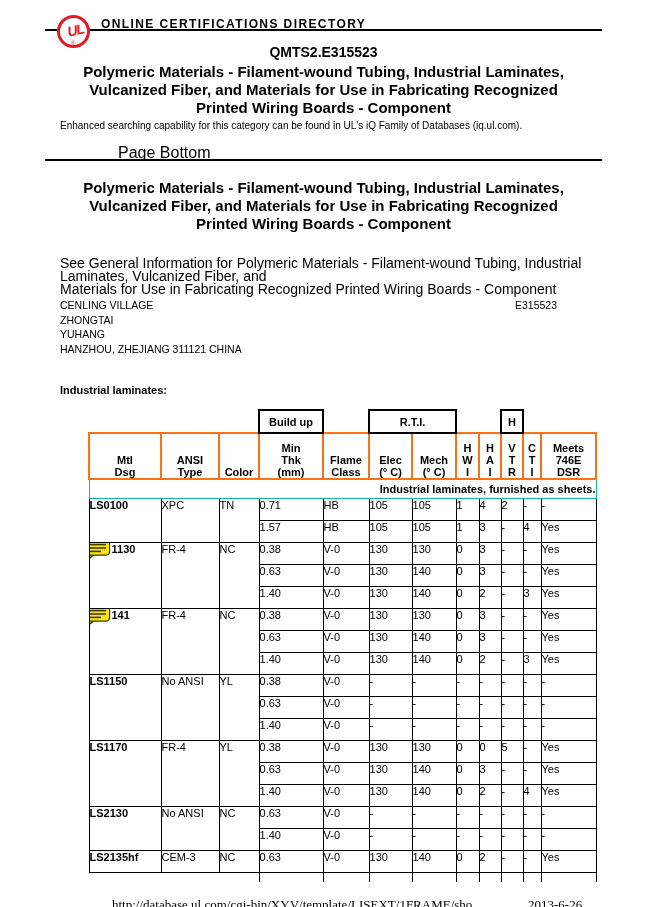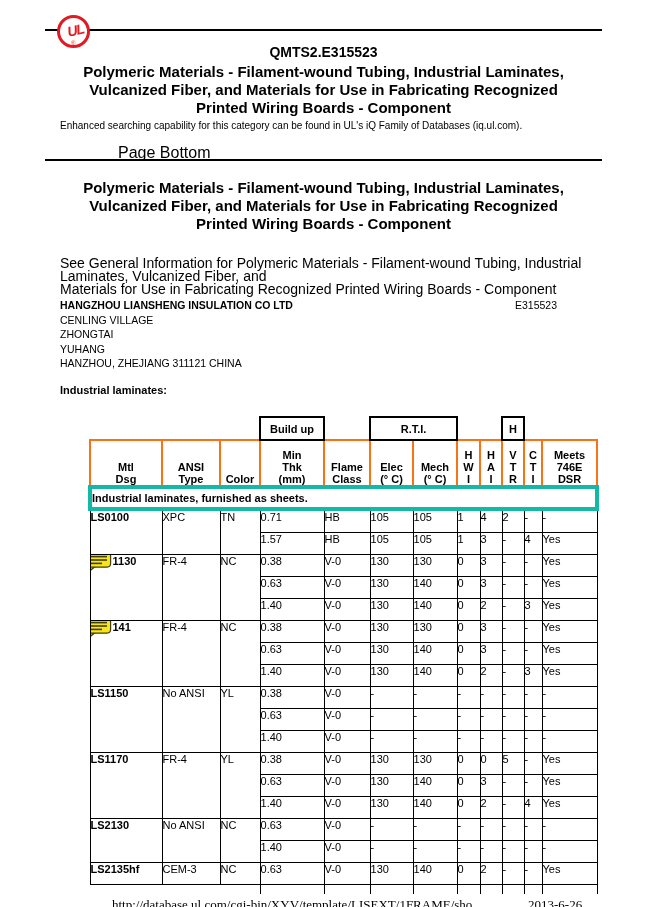--- a/index.html
+++ b/index.html
@@ -29,28 +29,28 @@
 
   .geninfo{position:absolute;left:60px;top:257px;font-size:14px;line-height:13px;display:block;}
   .giline{display:block;}
 
   .company{position:absolute;left:60px;top:298px;font-size:10.5px;line-height:14.5px;}
   .cname{font-weight:bold;}
   .file-right{position:absolute;left:515px;top:299px;font-size:10.5px;}
   .lam-label{position:absolute;left:60px;top:384px;font-size:11px;font-weight:bold;}
 
   
-  .tablewrap{position:absolute;left:88px;top:409px;margin-top:7px;}
+  .tablewrap{position:absolute;left:88px;top:409px;}
   #lam-table{border-collapse:collapse;table-layout:fixed;width:507px;font-size:11px;color:#000;}
   #lam-table td{overflow:hidden;padding:0;}
   .gap{border:none;height:21px;}
   .gbox{border:2px solid #000;font-weight:bold;text-align:center;height:21px;padding:1px 0;}
   .hcell{border:2px solid #f97316;font-weight:bold;text-align:center;vertical-align:bottom;
          white-space:pre-line;line-height:12px;height:44px;padding:2px 0 3px 0;}
-  .section-cell{border:4px solid #14b8a6;font-weight:bold;height:18px;padding:1px 4px;vertical-align:middle;}
+  .section-cell{border:1px solid #14b8a6;font-weight:bold;height:18px;padding:1px 4px;vertical-align:middle;text-align:right;}
   .drow td{border:1px solid #000;height:21px;padding:3px 4px 0 4px;vertical-align:top;line-height:12px;}
   .c-mtl{font-weight:bold;}
   .has-icon{position:relative;padding-left:22px !important;}
   .comment-icon{position:absolute;left:-6px;top:-3px;width:27px;height:23px;z-index:3;}
   .comment-icon svg{display:block;}
   .partial-row td{height:9px;border:none;}
   .pr-stub{border-left:1px solid #000 !important;}
   .pr-last{border-right:1px solid #000 !important;}
 
   
@@ -60,20 +60,21 @@
 </head>
 <body>
 
 <div id="page">
 
   <div class="header-line"></div>
   <div class="logo">
     <span class="logo-ul">UL</span>
     <span class="logo-reg">®</span>
   </div>
+  <div class="dir-title">ONLINE CERTIFICATIONS DIRECTORY</div>
 
   <div class="intro">
     <div class="file-no">QMTS2.E315523</div>
     <div class="cat-line">Polymeric Materials - Filament-wound Tubing, Industrial Laminates,</div>
     <div class="cat-line">Vulcanized Fiber, and Materials for Use in Fabricating Recognized</div>
     <div class="cat-line">Printed Wiring Boards - Component</div>
   </div>
 
   <div class="enhanced">
     <span>Enhanced searching capability for this category can be found in UL's iQ Family of Databases </span><a class="lnk">(iq.ul.com)</a><span>.</span>
@@ -87,21 +88,20 @@
     <div class="cat-line">Vulcanized Fiber, and Materials for Use in Fabricating Recognized</div>
     <div class="cat-line">Printed Wiring Boards - Component</div>
   </div>
 
   <a class="geninfo lnk">
     <span class="giline">See General Information for Polymeric Materials - Filament-wound Tubing, Industrial Laminates, Vulcanized Fiber, and</span>
     <span class="giline">Materials for Use in Fabricating Recognized Printed Wiring Boards - Component</span>
   </a>
 
   <div class="company">
-    <div class="cname">HANGZHOU LIANSHENG INSULATION CO LTD</div>
     <div>CENLING VILLAGE</div>
     <div>ZHONGTAI</div>
     <div>YUHANG</div>
     <div>HANZHOU, ZHEJIANG 311121 CHINA</div>
   </div>
   <div class="file-right">E315523</div>
 
   <div class="lam-label">Industrial laminates:</div>
 
   <div class="tablewrap">

